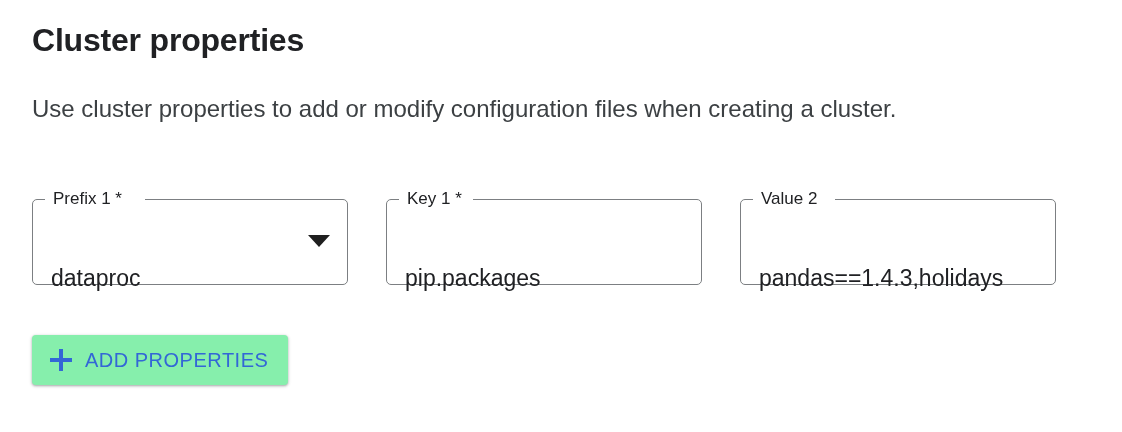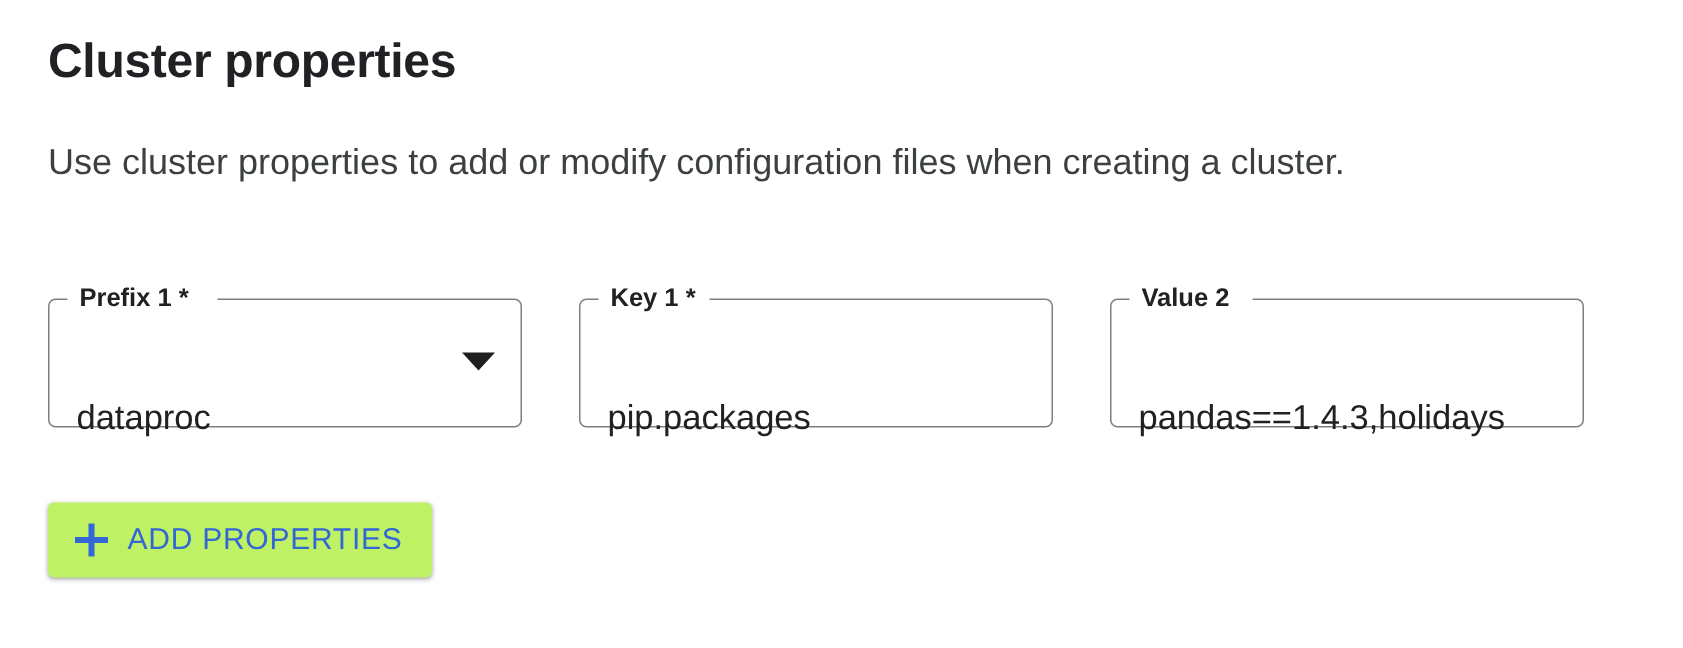--- a/index.html
+++ b/index.html
@@ -77,21 +77,21 @@
     height: 5px;
     background: #ffffff;
     pointer-events: none;
   }
 
   .field-label {
     position: absolute;
     top: -11px;
     left: 18px;
     font-size: 17px;
-    font-weight: 700;
+    font-weight: 400;
     line-height: 22px;
     color: #202124;
     background: transparent;
     white-space: nowrap;
     padding: 0 3px;
   }
 
   .field-value {
     position: absolute;
     left: 19px;
@@ -136,21 +136,21 @@
   
   .add-button {
     position: absolute;
     left: 32px;
     top: 335px;
     height: 50px;
     display: flex;
     align-items: center;
     gap: 13px;
     padding: 0 20px 0 18px;
-    background: #bef264;
+    background: #86efac;
     border: none;
     border-radius: 4px;
     box-shadow: 0 1px 2px rgba(60,64,67,0.30), 0 1px 3px 1px rgba(60,64,67,0.15);
     cursor: pointer;
     font-family: "Liberation Sans", sans-serif;
   }
 
   .plus-icon {
     width: 22px;
     height: 22px;

